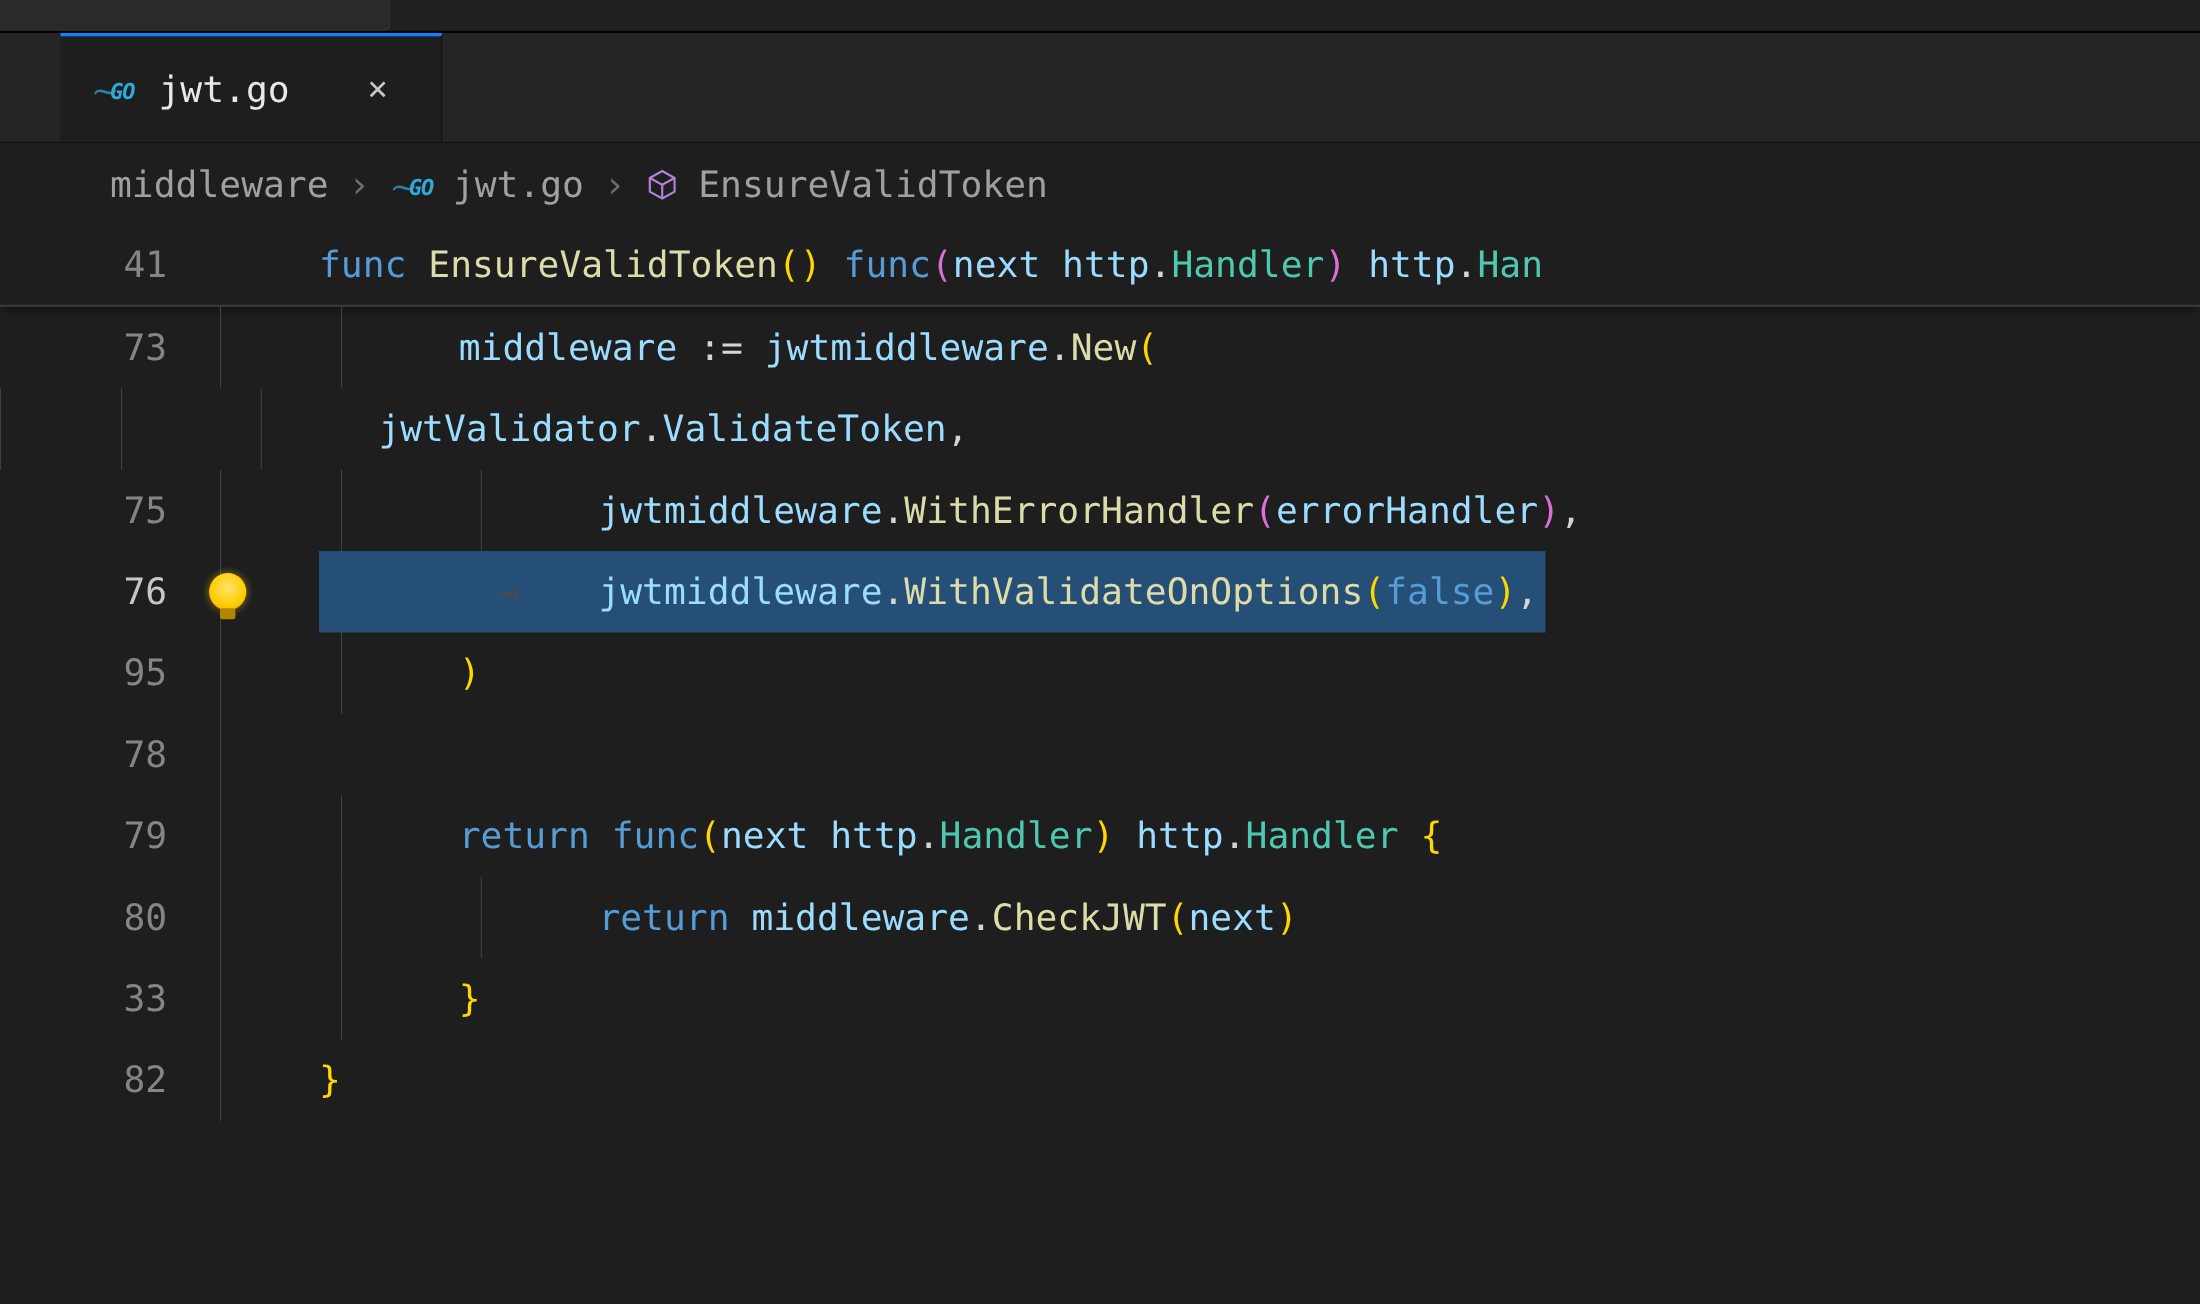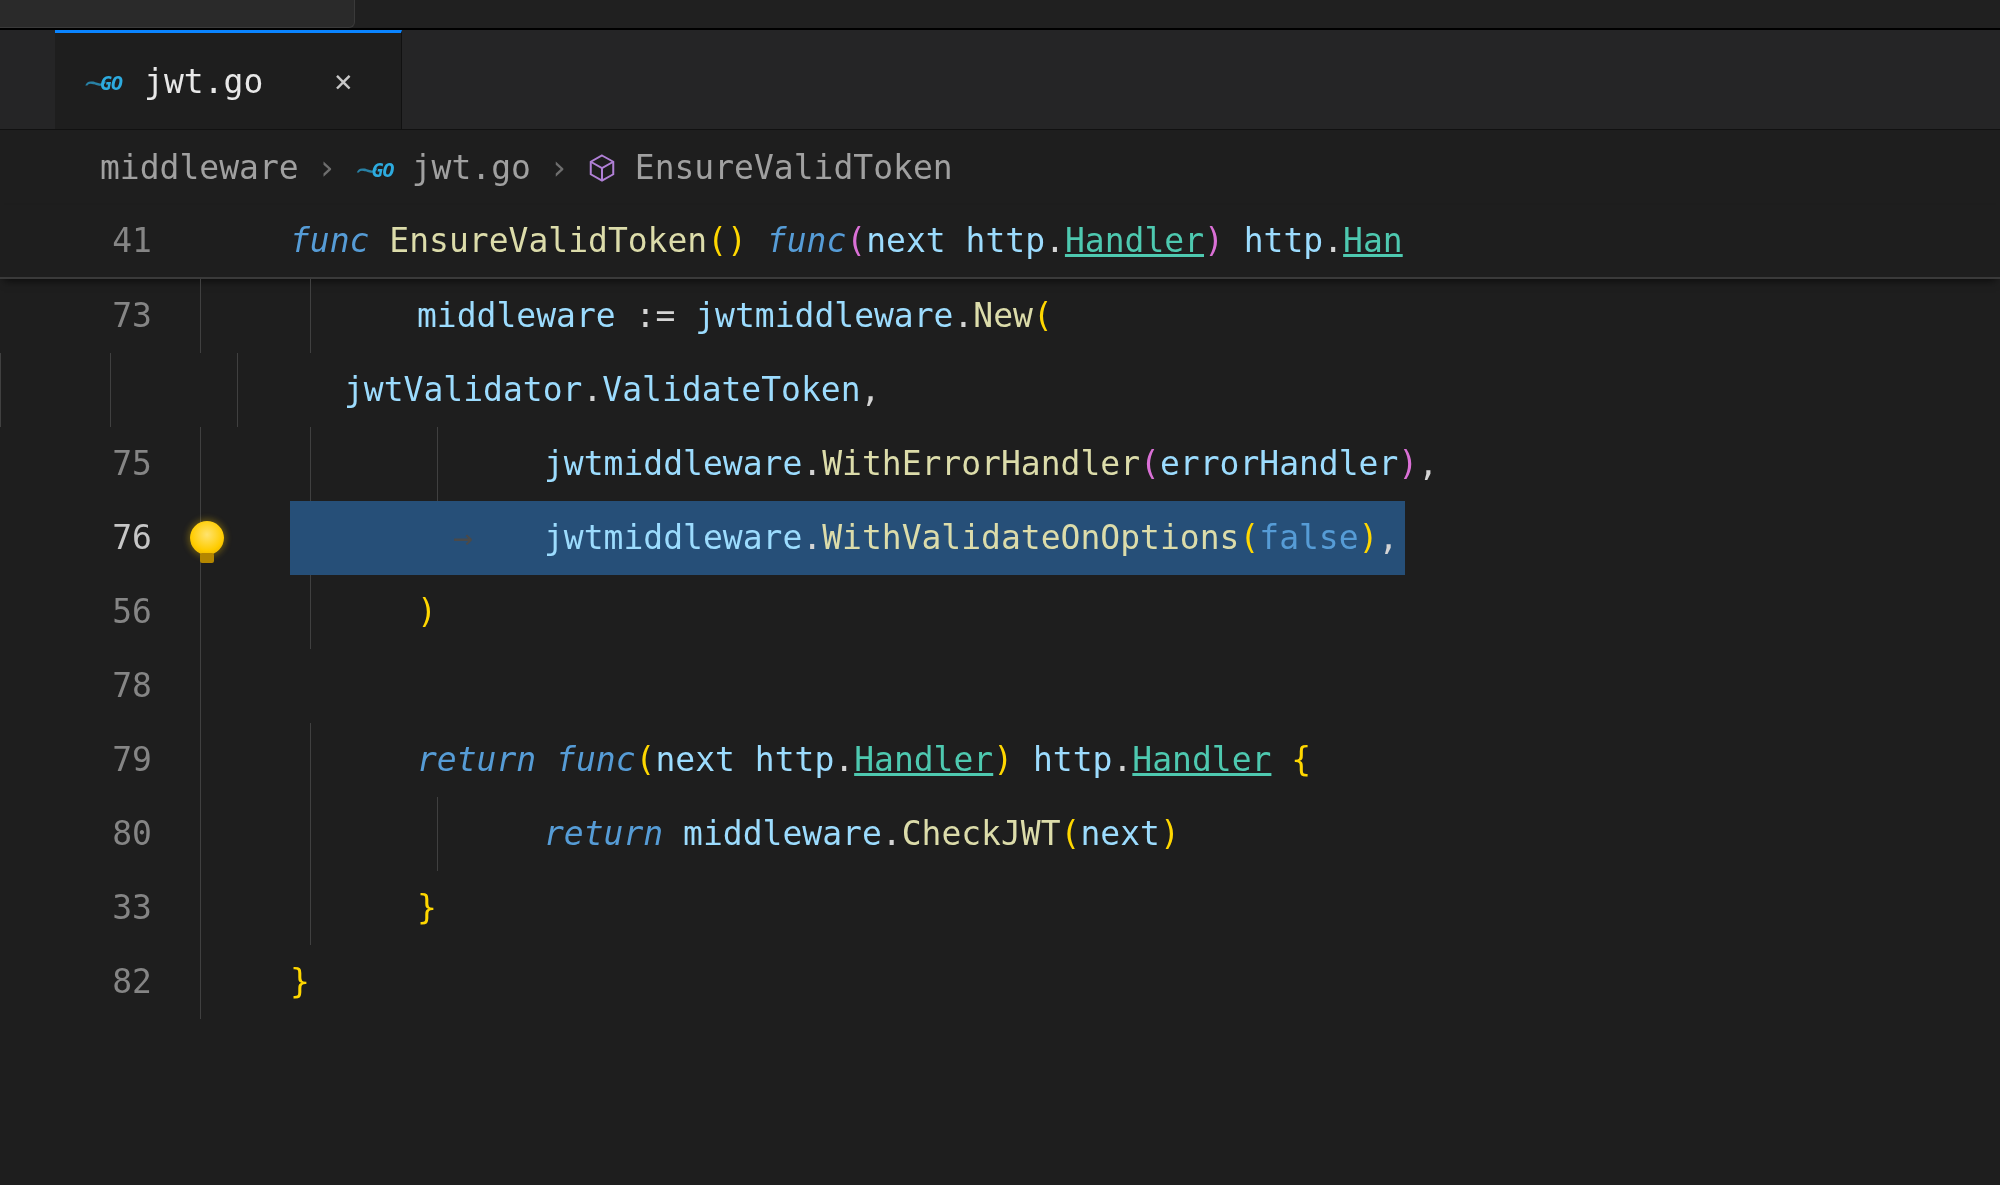--- a/index.html
+++ b/index.html
@@ -135,23 +135,23 @@
     background:radial-gradient(circle at 50% 40%, #ffe36e 0%, #ffcc00 60%, #d9a400 100%);
     box-shadow:0 0 6px 2px rgba(255,204,0,.3);
     position:relative;
     margin-left:-18px;
   }
   .bulb::after{
     content:"";position:absolute;bottom:-8px;left:50%;transform:translateX(-50%);
     width:14px;height:10px;background:#b38600;border-radius:2px;
   }
   
-  .kw{color:var(--keyword);font-style:italic;}
+  .kw{color:var(--keyword);}
   .fn{color:var(--funcName);}
-  .ty{color:var(--type);text-decoration:underline;}
+  .ty{color:var(--type);}
   .vr{color:var(--variable);}
   .p1{color:var(--paren);}
   .p2{color:var(--paren2);}
   .cn{color:var(--const);}
   .op{color:var(--text);}
   .pl{color:var(--text);}
   .ws-arrow{color:#4a4a4a;margin:0 4px;}
   .guide-in-code{
     position:absolute;top:0;bottom:0;width:1px;background:#404040;
   }
@@ -186,19 +186,19 @@
   </span>
   <span>EnsureValidToken</span>
 </div>
 
 <div class="editor" id="editor">
     <div class="line sticky"><div class="num">41</div><div class="glyph"></div><div class="code" style="padding-left: 0px;"><span class="kw">func </span><span class="fn">EnsureValidToken</span><span class="p1">()</span><span class="pl"> </span><span class="kw">func</span><span class="p2">(</span><span class="vr">next </span><span class="vr">http</span><span class="op">.</span><span class="ty">Handler</span><span class="p2">)</span><span class="pl"> </span><span class="vr">http</span><span class="op">.</span><span class="ty">Han</span></div></div>
     <div class="line"><div class="num">73</div><div class="glyph"><div class="indent-guide"></div></div><div class="code" style="padding-left: 127px;"><div class="guide-in-code" style="left: 20px;"></div><span class="vr">middleware</span><span class="pl"> </span><span class="op">:=</span><span class="pl"> </span><span class="vr">jwtmiddleware</span><span class="op">.</span><span class="fn">New</span><span class="p1">(</span></div></div>
     <div class="line"><div class="glyph"><div class="indent-guide"></div></div><div class="code" style="padding-left: 254px;"><div class="guide-in-code" style="left: 20px;"></div><div class="guide-in-code" style="left: 147px;"></div><span class="vr">jwtValidator</span><span class="op">.</span><span class="vr">ValidateToken</span><span class="op">,</span></div></div>
     <div class="line"><div class="num">75</div><div class="glyph"><div class="indent-guide"></div></div><div class="code" style="padding-left: 254px;"><div class="guide-in-code" style="left: 20px;"></div><div class="guide-in-code" style="left: 147px;"></div><span class="vr">jwtmiddleware</span><span class="op">.</span><span class="fn">WithErrorHandler</span><span class="p2">(</span><span class="vr">errorHandler</span><span class="p2">)</span><span class="op">,</span></div></div>
     <div class="line current"><div class="num">76</div><div class="glyph"><div class="indent-guide"></div><div class="bulb"></div></div><div class="code" style="padding-left: 254px;"><div class="guide-in-code" style="left: 20px;"></div><div class="guide-in-code" style="left: 147px;"></div><div class="sel" style="left: 0px; right: calc(100% - 1115.4px);"></div><span class="ws-arrow" style="position: absolute; left: 159px; z-index: 1;">→</span><span class="vr">jwtmiddleware</span><span class="op">.</span><span class="fn">WithValidateOnOptions</span><span class="p1">(</span><span class="cn">false</span><span class="p1">)</span><span class="op">,</span></div></div>
-    <div class="line"><div class="num">56</div><div class="glyph"><div class="indent-guide"></div></div><div class="code" style="padding-left: 127px;"><div class="guide-in-code" style="left: 20px;"></div><span class="p1">)</span></div></div>
+    <div class="line"><div class="num">95</div><div class="glyph"><div class="indent-guide"></div></div><div class="code" style="padding-left: 127px;"><div class="guide-in-code" style="left: 20px;"></div><span class="p1">)</span></div></div>
     <div class="line"><div class="num">78</div><div class="glyph"><div class="indent-guide"></div></div><div class="code" style="padding-left: 0px;"></div></div>
     <div class="line"><div class="num">79</div><div class="glyph"><div class="indent-guide"></div></div><div class="code" style="padding-left: 127px;"><div class="guide-in-code" style="left: 20px;"></div><span class="kw">return </span><span class="kw">func</span><span class="p1">(</span><span class="vr">next </span><span class="vr">http</span><span class="op">.</span><span class="ty">Handler</span><span class="p1">)</span><span class="pl"> </span><span class="vr">http</span><span class="op">.</span><span class="ty">Handler</span><span class="p1"> {</span></div></div>
     <div class="line"><div class="num">80</div><div class="glyph"><div class="indent-guide"></div></div><div class="code" style="padding-left: 254px;"><div class="guide-in-code" style="left: 20px;"></div><div class="guide-in-code" style="left: 147px;"></div><span class="kw">return </span><span class="vr">middleware</span><span class="op">.</span><span class="fn">CheckJWT</span><span class="p1">(</span><span class="vr">next</span><span class="p1">)</span></div></div>
     <div class="line"><div class="num">33</div><div class="glyph"><div class="indent-guide"></div></div><div class="code" style="padding-left: 127px;"><div class="guide-in-code" style="left: 20px;"></div><span class="p1">}</span></div></div>
     <div class="line"><div class="num">82</div><div class="glyph"><div class="indent-guide"></div></div><div class="code" style="padding-left: 0px;"><span class="p1">}</span></div></div>
   </div>
 
 </body></html>

